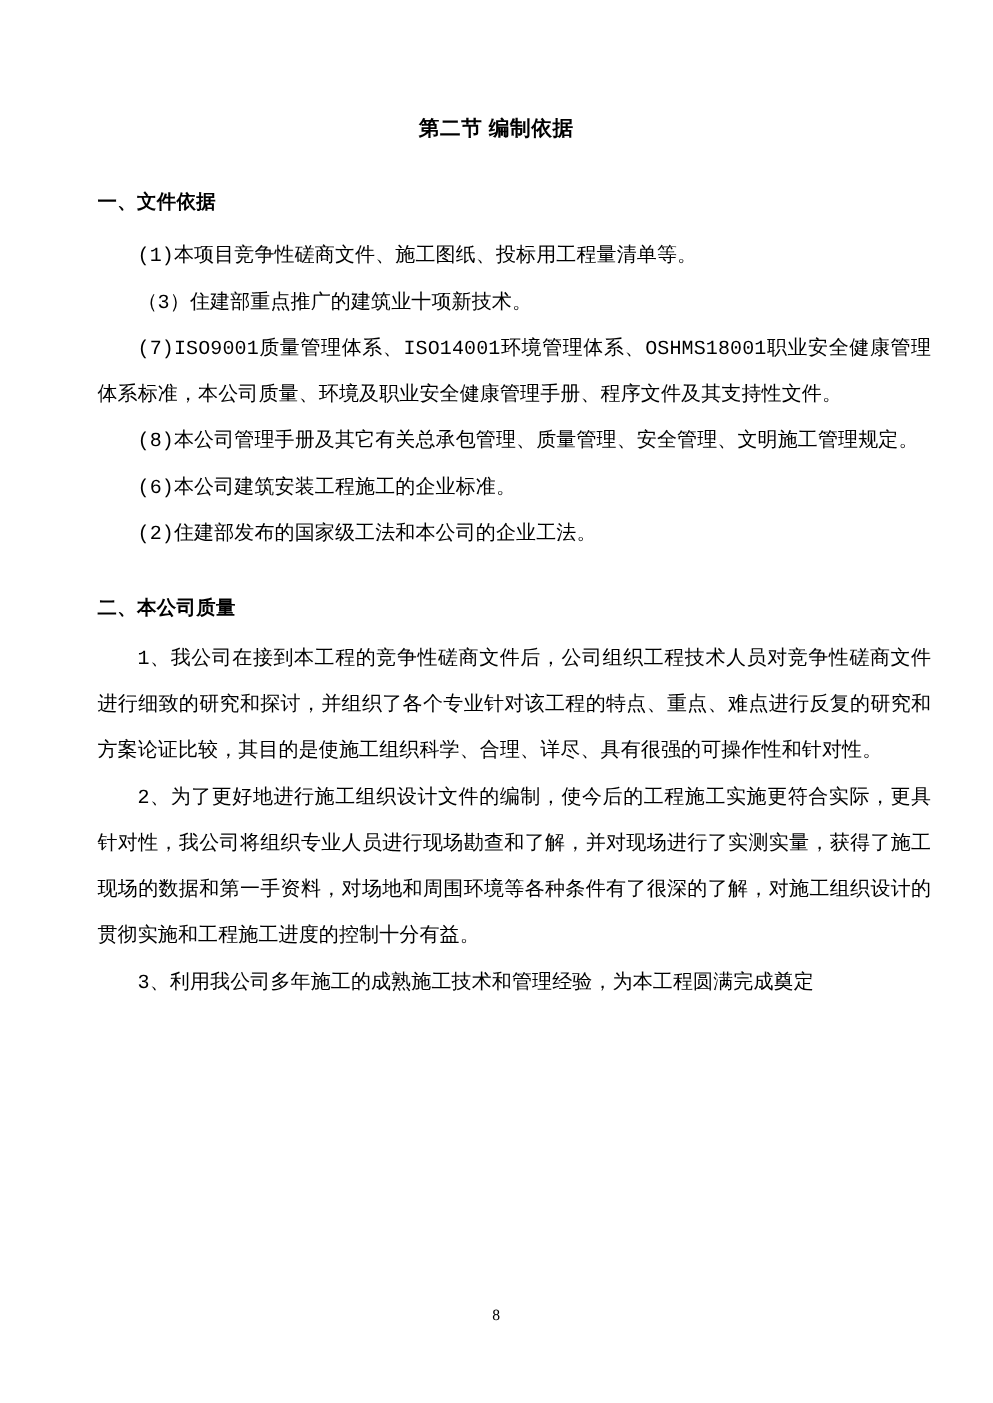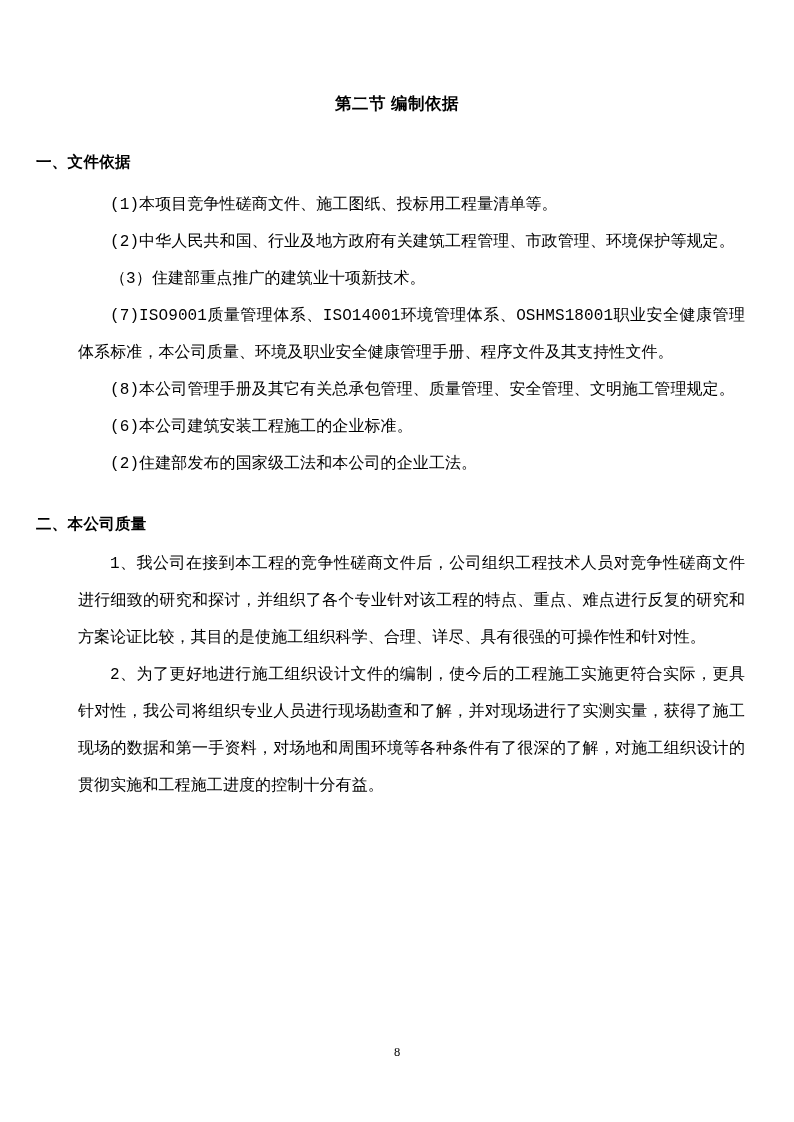--- a/index.html
+++ b/index.html
@@ -35,21 +35,21 @@
     padding-top: 92px;
     line-height: 1.4;
   }
 
   
   .heading-1 {
     font-family: "Liberation Sans", "DejaVu Sans", sans-serif;
     font-weight: bold;
     font-size: 15.5px;
     margin: 0;
-    padding-left: 36px;
+    padding-left: 78px;
     line-height: 1.4;
     letter-spacing: 0.3px;
   }
 
   .h1-files    { padding-top: 36px; }
   .h1-require  { padding-top: 30px; }
 
   
   .body-block {
     padding-left: 78px;
@@ -87,30 +87,30 @@
 <body>
 
 <div class="page">
 
   <h1 class="doc-title">第二节 编制依据</h1>
 
   <h2 class="heading-1 h1-files">一、文件依据</h2>
 
   <div class="body-block list-block">
     <p class="para">(1)本项目竞争性磋商文件、施工图纸、投标用工程量清单等。</p>
-    <p class="para">(2)中华人民共和国、行业及地方政府有关建筑工程管理、市政管理、环境保护等规定。</p>
     <p class="para">（3）住建部重点推广的建筑业十项新技术。</p>
     <p class="para">(7)ISO9001质量管理体系、ISO14001环境管理体系、OSHMS18001职业安全健康管理体系标准，本公司质量、环境及职业安全健康管理手册、程序文件及其支持性文件。</p>
     <p class="para">(8)本公司管理手册及其它有关总承包管理、质量管理、安全管理、文明施工管理规定。</p>
     <p class="para">(6)本公司建筑安装工程施工的企业标准。</p>
     <p class="para">(2)住建部发布的国家级工法和本公司的企业工法。</p>
   </div>
 
   <h2 class="heading-1 h1-require">二、本公司质量</h2>
 
   <div class="body-block req-block">
     <p class="para">1、我公司在接到本工程的竞争性磋商文件后，公司组织工程技术人员对竞争性磋商文件进行细致的研究和探讨，并组织了各个专业针对该工程的特点、重点、难点进行反复的研究和方案论证比较，其目的是使施工组织科学、合理、详尽、具有很强的可操作性和针对性。</p>
     <p class="para">2、为了更好地进行施工组织设计文件的编制，使今后的工程施工实施更符合实际，更具针对性，我公司将组织专业人员进行现场勘查和了解，并对现场进行了实测实量，获得了施工现场的数据和第一手资料，对场地和周围环境等各种条件有了很深的了解，对施工组织设计的贯彻实施和工程施工进度的控制十分有益。</p>
+    <p class="para">3、利用我公司多年施工的成熟施工技术和管理经验，为本工程圆满完成奠定</p>
   </div>
 
   <div class="page-number">8</div>
 
 </div>
 
 </body></html>

